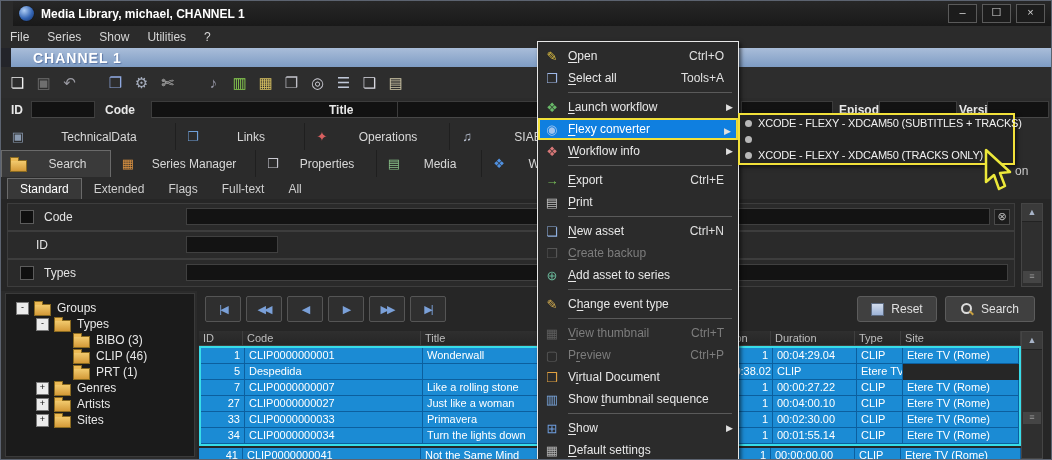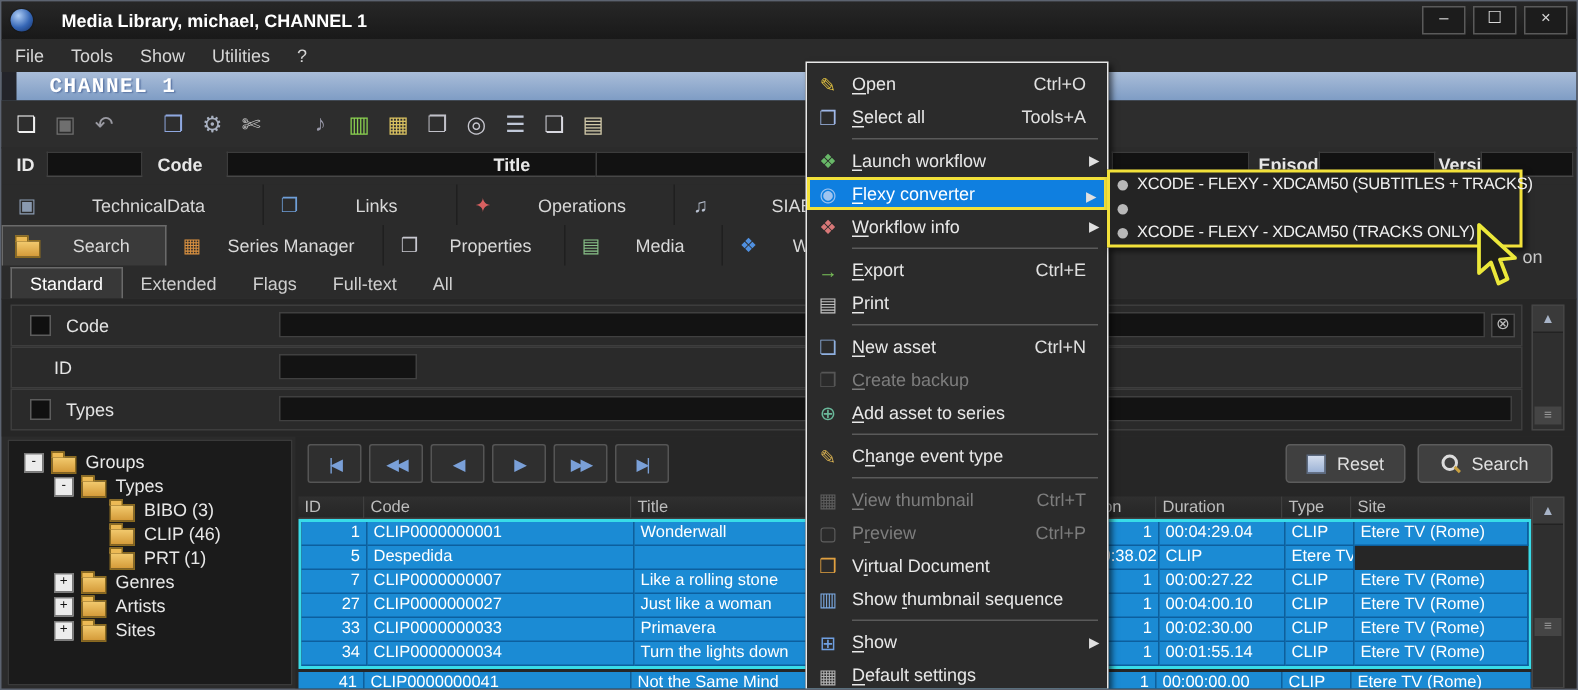--- a/index.html
+++ b/index.html
@@ -1,36 +1,36 @@
 <!DOCTYPE html>
 <html><head>
 <meta charset="utf-8">
 <style>
   html,body{margin:0;padding:0;background:#4a4a4a;font-family:"Liberation Sans",sans-serif;}
   #window{position:relative;width:1052px;height:460px;background:#2b2b2b;overflow:hidden;
           border:1px solid #5c6370;box-sizing:border-box;color:#e4e4e4;font-size:12px;}
 
   
-  .titlebar{position:absolute;left:0;top:0;right:0;height:25px;background:linear-gradient(#272727,#191919);
-            display:flex;align-items:center;padding:0 6px;gap:19px;border-bottom:1px solid #111;}
+  .titlebar{position:absolute;left:12px;top:0;right:0;height:25px;background:linear-gradient(#272727,#191919);
+            display:flex;align-items:center;padding:0 6px;gap:7px;border-bottom:1px solid #111;}
   .app-icon{width:15px;height:15px;border-radius:50%;
             background:radial-gradient(circle at 35% 30%,#aecdf5,#3566b5 55%,#122c60);box-shadow:0 0 1px #000;}
   .title-text{font-weight:bold;color:#fff;font-size:12px;}
   .win-btns{margin-left:auto;display:flex;gap:5px;}
   .win-btn{width:27px;height:17px;background:#1c1c1c;border:1px solid #5a5a5a;color:#d8d8d8;
            font-size:11px;line-height:15px;text-align:center;}
 
   
   .menubar{position:absolute;left:0;top:25px;right:0;height:22px;background:#2b2b2b;display:flex;
            align-items:center;padding-left:0;}
   .mb-item{padding:2px 9px;color:#d6d6d6;}
 
   
   .channelbar{position:absolute;left:0;top:47px;right:0;height:19px;
-              background:linear-gradient(#a9bdd9,#7e9cc4);display:flex;align-items:center;font-family:Liberation Mono, monospace;}
+              background:linear-gradient(#a9bdd9,#7e9cc4);display:flex;align-items:center;}
   .channelbar::before{content:"";width:10px;height:19px;background:#23242a;}
   .channel-label{margin-left:22px;color:#fff;font-weight:bold;font-size:14px;letter-spacing:1px;
                  text-shadow:1px 1px 1px #5b76a5;}
 
   
   .toolbar{position:absolute;left:0;top:66px;right:0;height:31px;background:#2d2d2d;display:flex;
            align-items:center;padding-left:6px;border-bottom:1px solid #202020;}
   .tb-icon{width:21px;height:22px;margin-right:5px;display:flex;align-items:center;justify-content:center;
            font-size:15px;}
   .tb-gap{width:20px;height:1px;}
@@ -139,21 +139,21 @@
     <div class="title-text">Media Library, michael, CHANNEL 1</div>
     <div class="win-btns">
       <div class="win-btn">–</div>
       <div class="win-btn">☐</div>
       <div class="win-btn">×</div>
     </div>
   </div>
 
   <div class="menubar" id="menubar">
       <div class="mb-item">File</div>
-      <div class="mb-item">Tools</div>
+      <div class="mb-item">Series</div>
       <div class="mb-item">Show</div>
       <div class="mb-item">Utilities</div>
       <div class="mb-item">?</div>
     </div>
 
   <div class="channelbar">
     <div class="channel-label">CHANNEL 1</div>
   </div>
 
   <div class="toolbar" id="toolbar">

